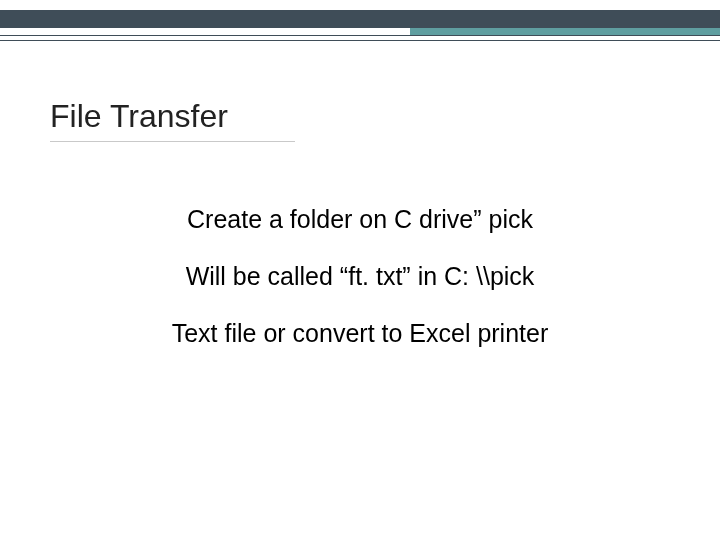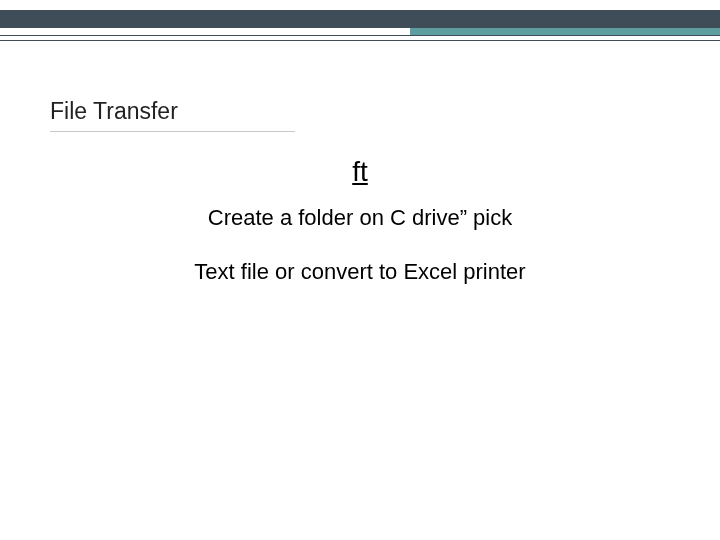--- a/index.html
+++ b/index.html
@@ -5,44 +5,42 @@
     * { margin: 0; padding: 0; box-sizing: border-box; }
     html, body { width: 720px; height: 540px; background: #fff; font-family: Arial, Helvetica, sans-serif; }
     .slide { position: relative; width: 720px; height: 540px; padding: 0; }
     .topbar { position: absolute; top: 6px; left: 0; right: 0; height: 32px; }
     .topbar .bar-bg { position: absolute; left: 0; right: 0; top: 4px; height: 18px; background: #3f4d58; }
     .topbar .teal-stripe { position: absolute; right: 0; top: 22px; width: 310px; height: 7px; background: #5f9ea0; }
     .topbar .line1 { position: absolute; left: 0; right: 0; top: 29px; height: 1px; background: #3f4d58; }
     .topbar .line2 { position: absolute; left: 0; right: 0; top: 34px; height: 1px; background: #3f4d58; }
 
     .title-wrap { position: absolute; left: 50px; top: 98px; border-bottom: 1px solid #c9c9c9; padding-bottom: 6px; width: 245px; }
-    .title { font-family: "Trebuchet MS", "Lucida Sans", Arial, sans-serif; font-size: 23px; color: #222; font-weight: 400; }
+    .title { font-family: "Trebuchet MS", "Lucida Sans", Arial, sans-serif; font-size: 32px; color: #222; font-weight: 400; }
 
     .subtitle { position: absolute; left: 0; right: 0; top: 156px; text-align: center; font-size: 28px; font-weight: 400; color: #000; }
     .subtitle span { text-decoration: underline; }
 
     .body { position: absolute; left: 0; right: 0; top: 205px; text-align: center; }
-    .body p { font-size: 22px; color: #000; margin: 0 0 28px 0; font-family: Arial, Helvetica, sans-serif; }
+    .body p { font-size: 25px; color: #000; margin: 0 0 28px 0; font-family: Arial, Helvetica, sans-serif; }
   </style>
 </head>
 <body>
 
 <div class="slide">
   <div class="topbar">
     <div class="bar-bg"></div>
     <div class="teal-stripe"></div>
     <div class="line1"></div>
     <div class="line2"></div>
   </div>
 
   <div class="title-wrap">
     <div class="title">File Transfer</div>
   </div>
 
-  <div class="subtitle">
-    <span>ft</span>
-  </div>
 
   <div class="body">
     <p>Create a folder on C drive” pick</p>
+    <p>Will be called “ft. txt” in  C: \\pick</p>
     <p>Text file or convert to Excel printer</p>
   </div>
 </div>
 
 </body></html>

